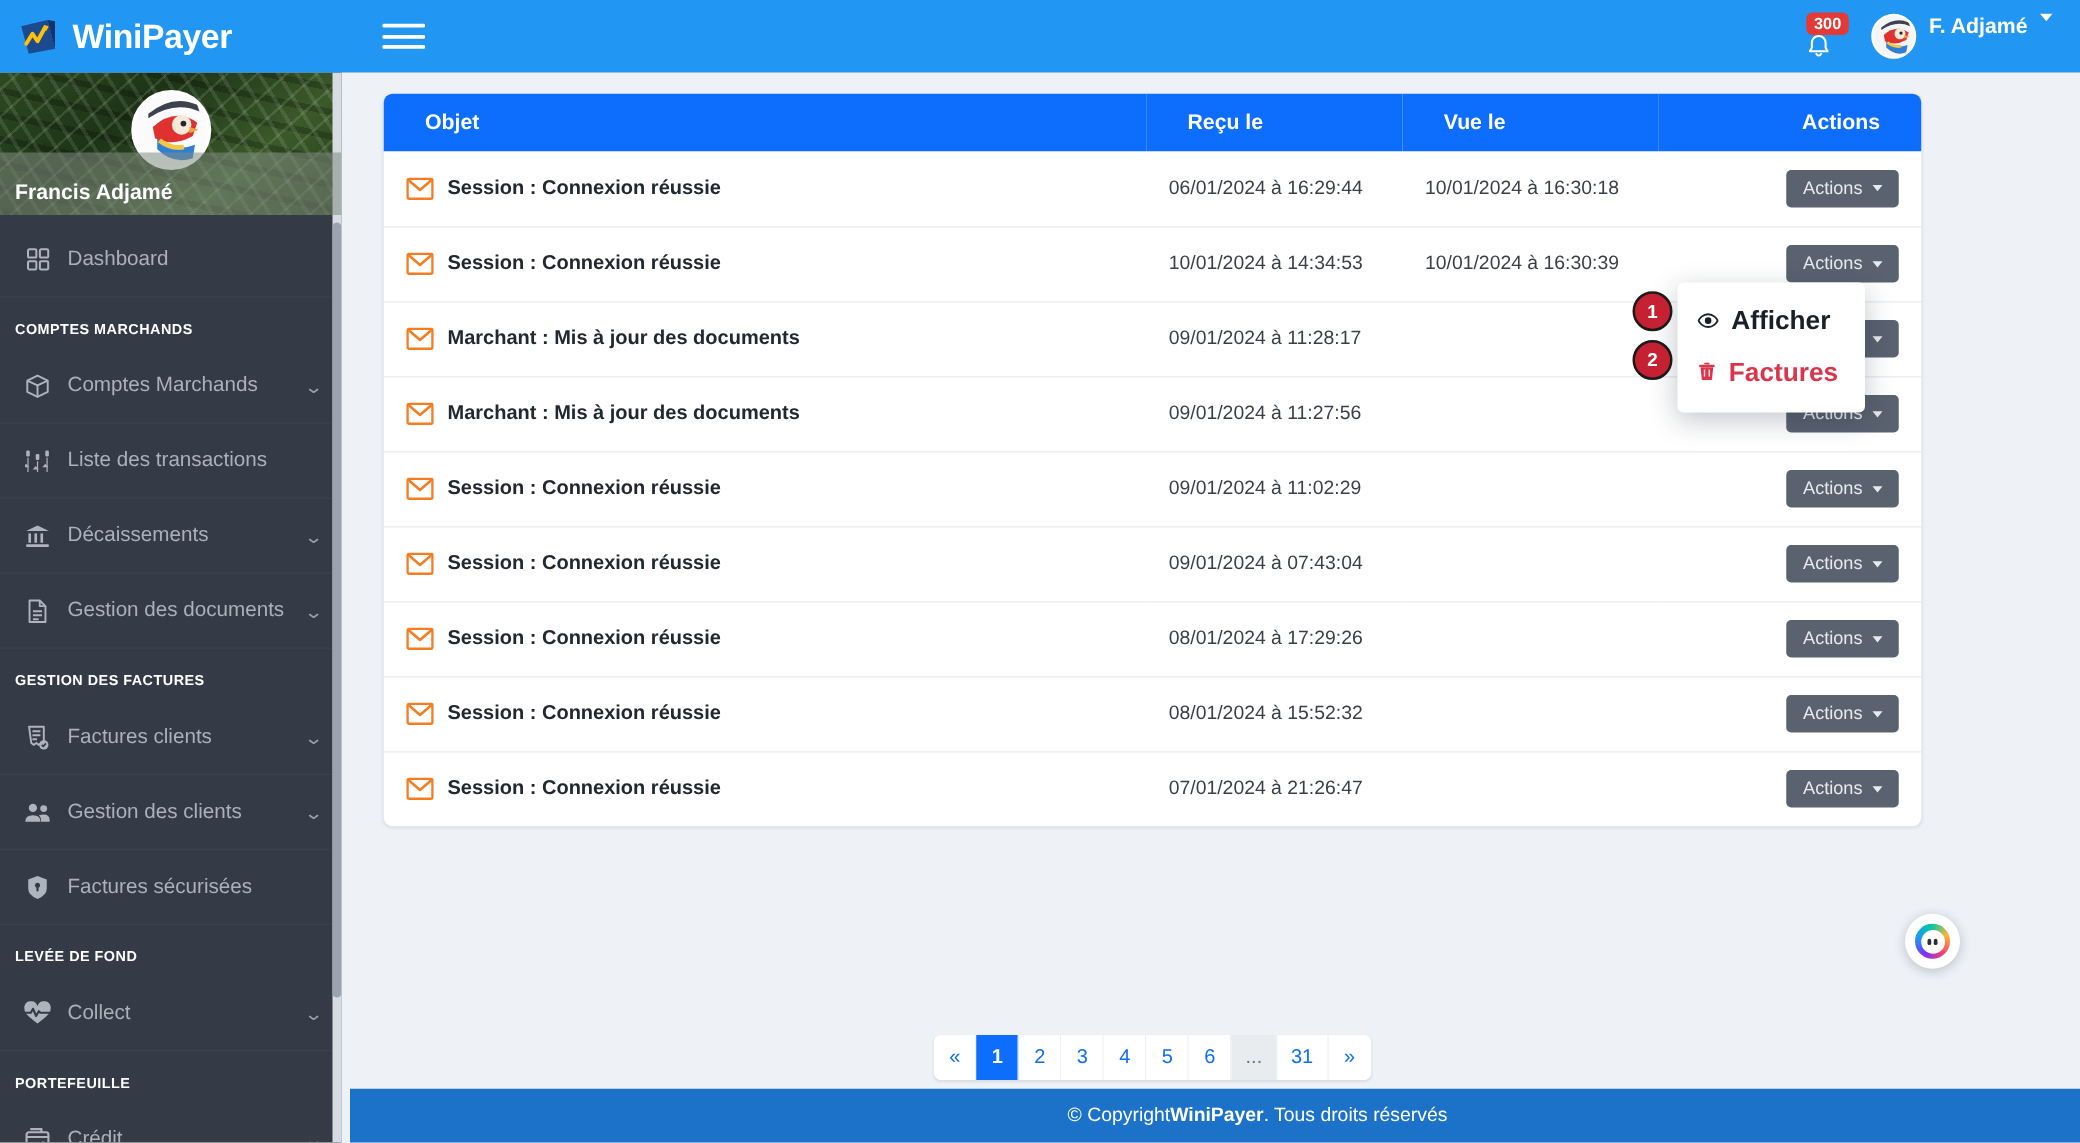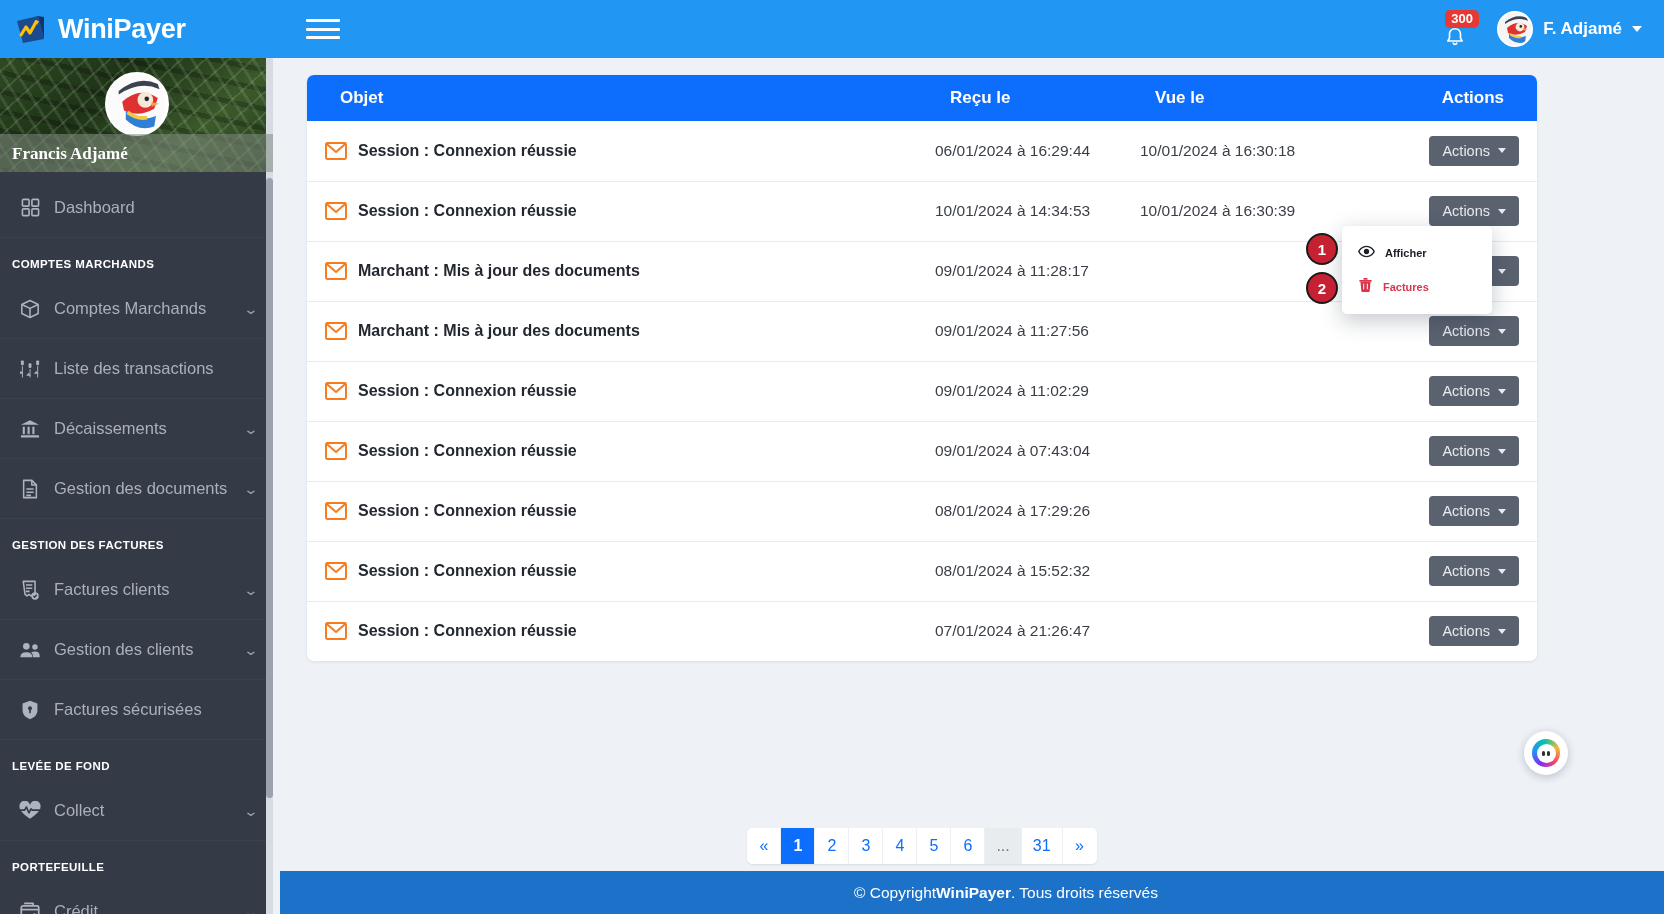--- a/index.html
+++ b/index.html
@@ -36,21 +36,21 @@
   .notif { position: relative; width: 30px; height: 34px; cursor: pointer; }
   .notif-badge {
     position: absolute; top: -2px; left: 4px;
     background: #e53935; color: #fff; font-size: 13px; font-weight: bold;
     border-radius: 5px; padding: 1px 6px; line-height: 16px; z-index: 2;
   }
   .bell-glyph {
     position: absolute; top: 14px; left: 2px;
     font-size: 22px; color: #fff; line-height: 1;
   }
-  .user-menu { display: flex; align-items: center; gap: 10px; cursor: pointer; }
+  .user-menu { display: flex; gap: 10px; cursor: pointer; }
   .avatar-sm {
     width: 36px; height: 36px; border-radius: 50%;
     background: #f2f2f2; overflow: hidden; position: relative;
     border: 2px solid #fff;
   }
   .user-name { color: #fff; font-size: 17px; font-weight: bold; }
   .caret-down {
     width: 0; height: 0; border-left: 5px solid transparent;
     border-right: 5px solid transparent; border-top: 6px solid #fff;
   }
@@ -73,21 +73,21 @@
       repeating-linear-gradient(12deg, rgba(0,0,0,.22) 0 5px, rgba(0,0,0,0) 5px 19px);
   }
   .avatar-lg {
     position: relative; z-index: 2; margin-top: 14px;
     width: 64px; height: 64px; border-radius: 50%;
     background: #fafafa; border: 3px solid #fff; overflow: hidden;
   }
   .sb-name-bar {
     position: absolute; left: 0; bottom: 0; width: 100%;
     background: rgba(130,140,130,.55);
-    padding: 10px 0 8px 12px; z-index: 3; font-family: Liberation Serif, serif;
+    padding: 22px 0 8px 12px; z-index: 3;
   }
   .sb-name { color: #fff; font-size: 17px; font-weight: bold; }
 
   .sb-scroll { height: 742px; overflow: hidden; position: relative; }
   .sb-section {
     color: #fff; font-size: 11.5px; font-weight: bold; letter-spacing: .4px;
     padding: 20px 0 9px 12px;
   }
   .sb-item {
     display: flex; align-items: center; height: 60px;
@@ -163,21 +163,21 @@
 
   
   .dropdown {
     position: absolute; top: 168px; left: 1062px;
     width: 150px; background: #fff;
     border-radius: 5px; box-shadow: 0 6px 22px rgba(20,30,50,.26);
     padding: 10px 0; z-index: 40;
   }
   .dd-item {
     display: flex; align-items: center; gap: 10px;
-    padding: 9px 16px; font-size: 11px; font-weight: bold;
+    padding: 9px 16px; font-size: 21px; font-weight: bold;
     cursor: pointer; white-space: nowrap;
   }
   .dd-afficher { color: #1b1f26; }
   .dd-supprimer { color: #d9364c; }
   .badge-num {
     position: absolute; z-index: 45;
     width: 32px; height: 32px; border-radius: 50%;
     background: #c62033; border: 2px solid #1a1a1a;
     color: #fff; font-size: 15px; font-weight: bold;
     display: flex; align-items: center; justify-content: center;

